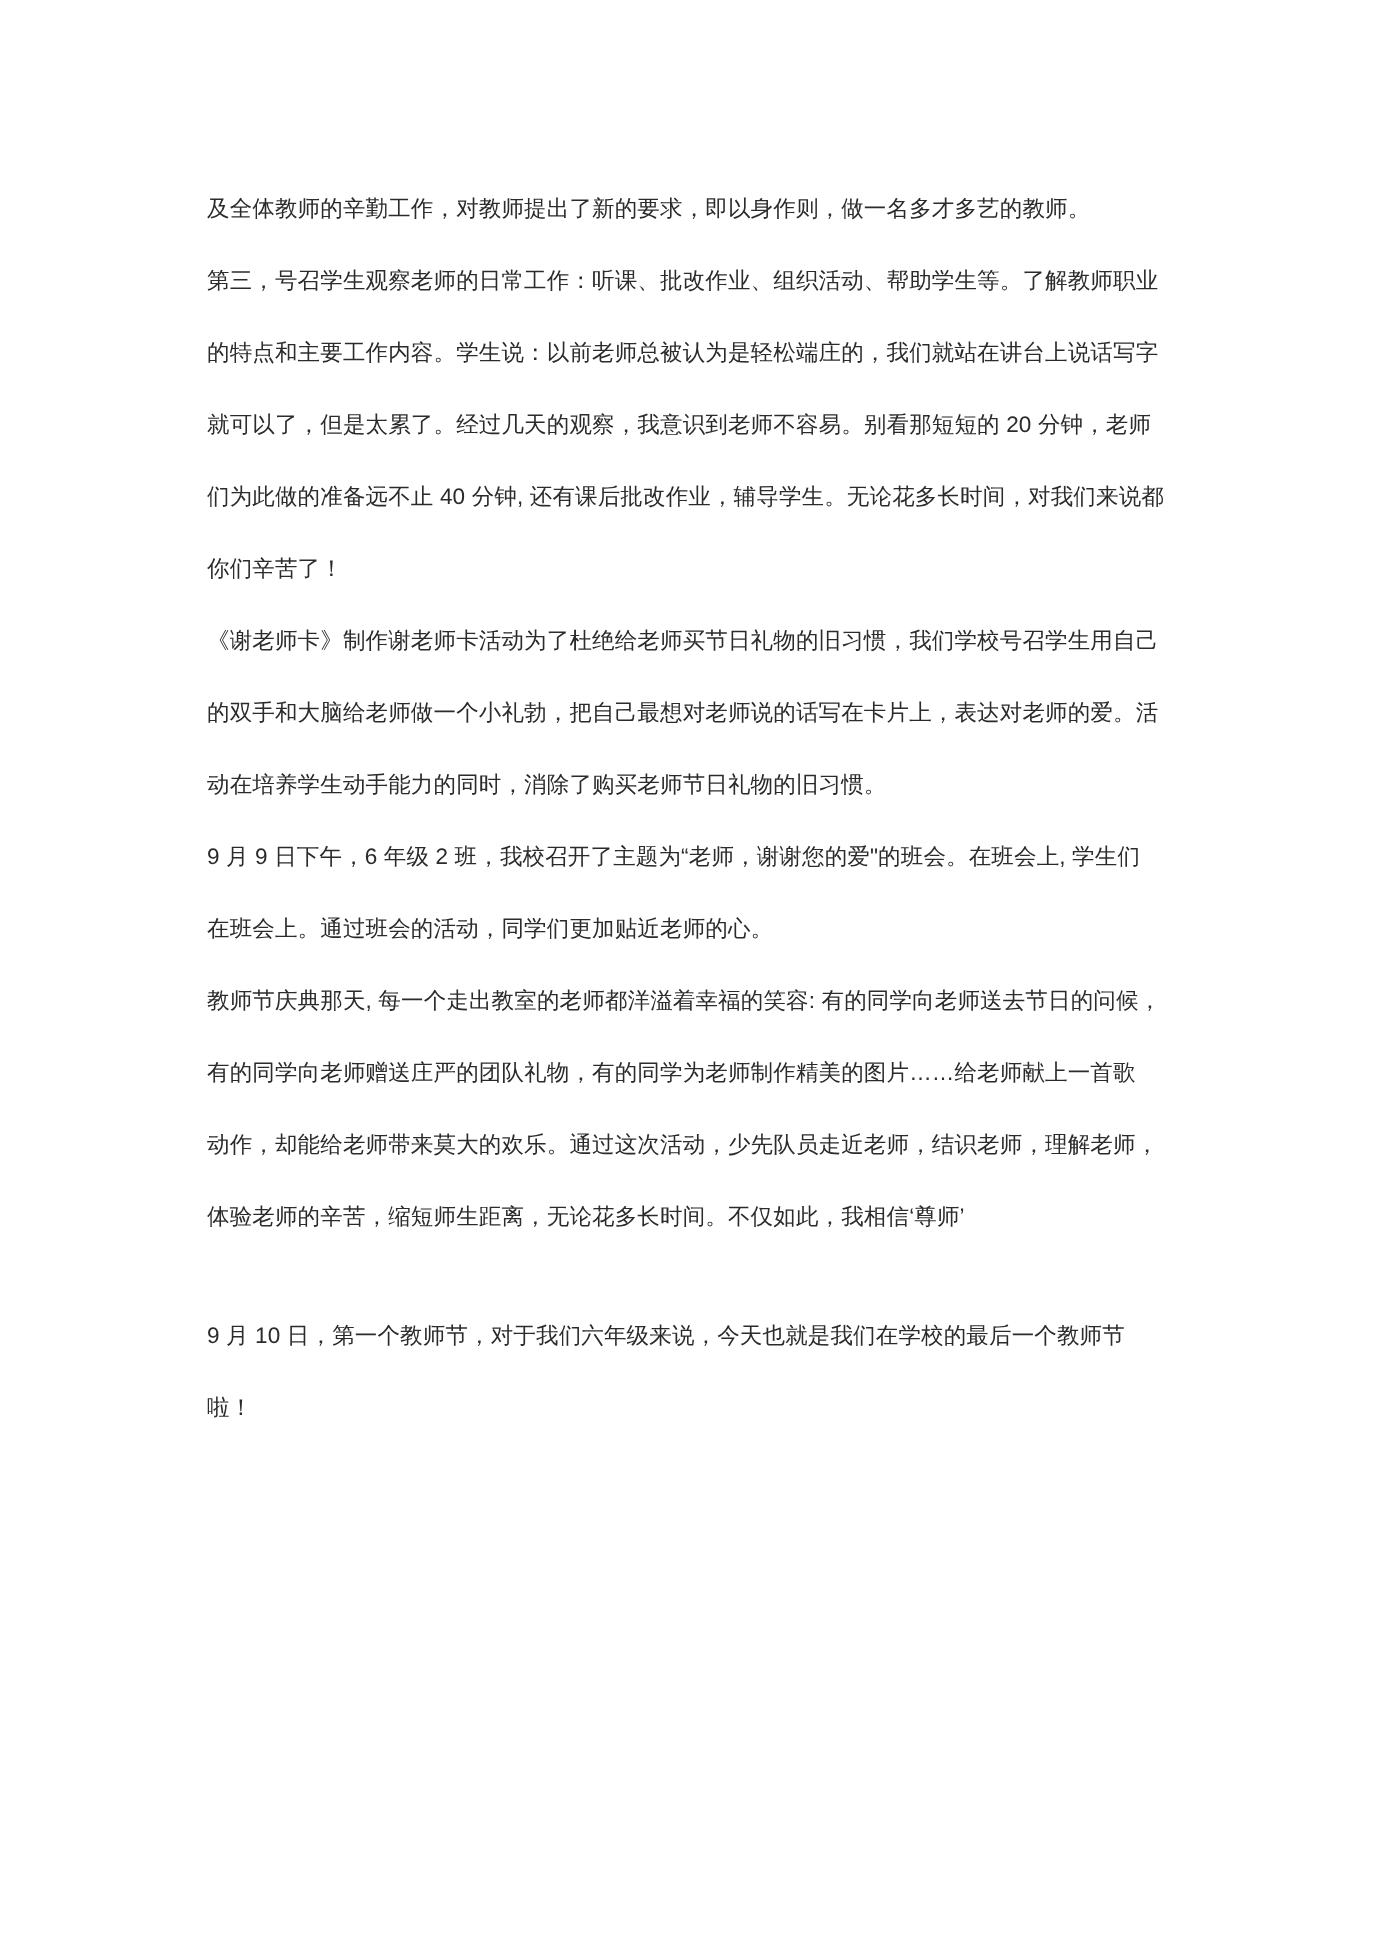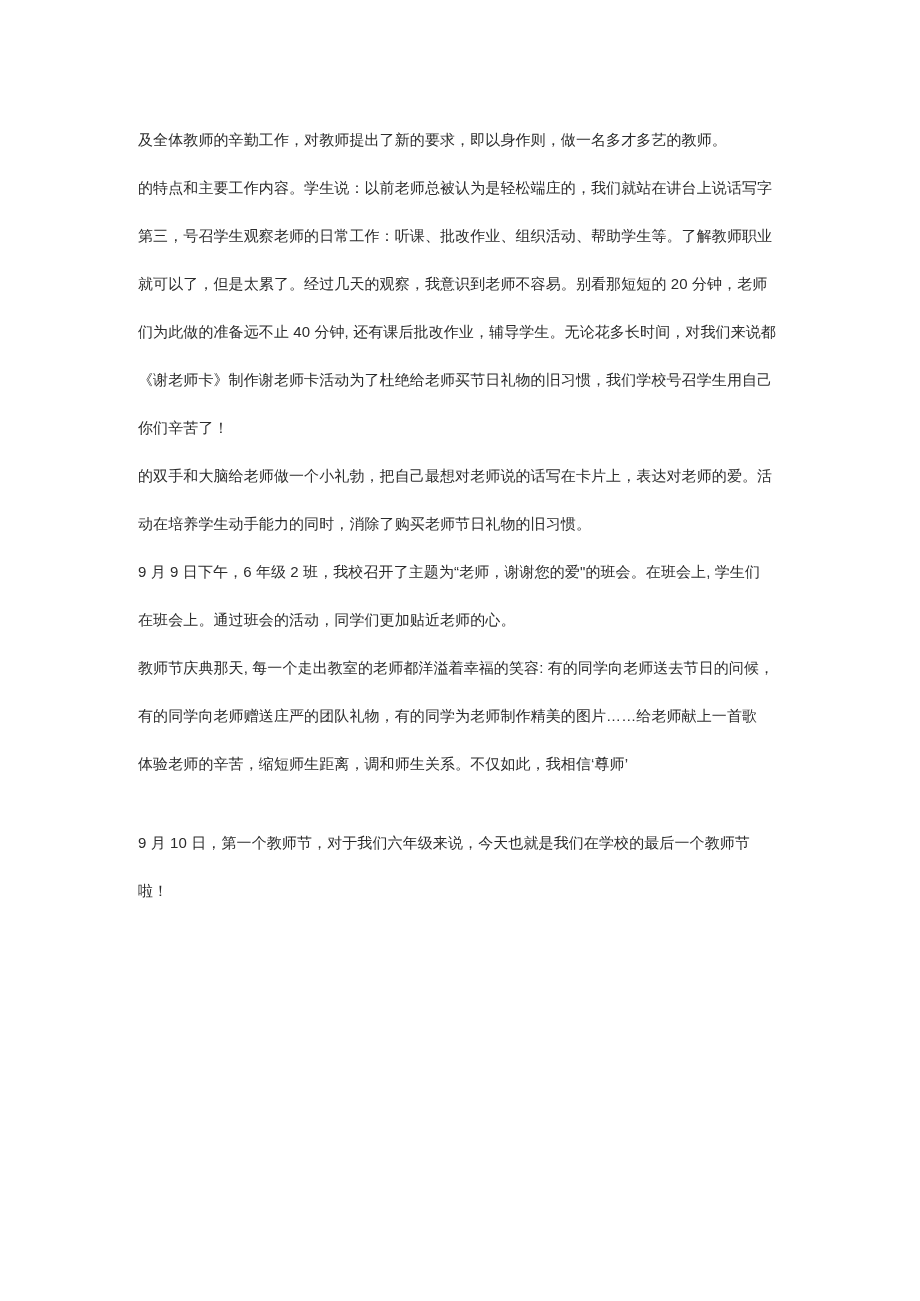--- a/index.html
+++ b/index.html
@@ -45,29 +45,30 @@
   .para-gap {
     margin-top: 31px;
   }
 </style>
 </head>
 <body>
 
 <div class="page">
   <div class="doc">
     <div class="line">及全体教师的辛勤工作，对教师提出了新的要求，即以身作则，做一名多才多艺的教师。</div>
+    <div class="line">第三，号召学生观察老师的日常工作：听课、批改作业、组织活动、帮助学生等。了解教师职业</div>
     <div class="line">的特点和主要工作内容。学生说：以前老师总被认为是轻松端庄的，我们就站在讲台上说话写字</div>
-    <div class="line">第三，号召学生观察老师的日常工作：听课、批改作业、组织活动、帮助学生等。了解教师职业</div>
     <div class="line">就可以了，但是太累了。经过几天的观察，我意识到老师不容易。别看那短短的 20 分钟，老师</div>
     <div class="line">们为此做的准备远不止 40 分钟, 还有课后批改作业，辅导学生。无论花多长时间，对我们来说都</div>
+    <div class="line">你们辛苦了！</div>
     <div class="line">《谢老师卡》制作谢老师卡活动为了杜绝给老师买节日礼物的旧习惯，我们学校号召学生用自己</div>
-    <div class="line">你们辛苦了！</div>
     <div class="line">的双手和大脑给老师做一个小礼勃，把自己最想对老师说的话写在卡片上，表达对老师的爱。活</div>
     <div class="line">动在培养学生动手能力的同时，消除了购买老师节日礼物的旧习惯。</div>
     <div class="line">9 月 9 日下午，6 年级 2 班，我校召开了主题为“老师，谢谢您的爱"的班会。在班会上, 学生们</div>
     <div class="line">在班会上。通过班会的活动，同学们更加贴近老师的心。</div>
     <div class="line">教师节庆典那天, 每一个走出教室的老师都洋溢着幸福的笑容: 有的同学向老师送去节日的问候，</div>
     <div class="line">有的同学向老师赠送庄严的团队礼物，有的同学为老师制作精美的图片……给老师献上一首歌</div>
-    <div class="line">体验老师的辛苦，缩短师生距离，调和师生关系。不仅如此，我相信‘尊师’</div>
+    <div class="line">动作，却能给老师带来莫大的欢乐。通过这次活动，少先队员走近老师，结识老师，理解老师，</div>
+    <div class="line">体验老师的辛苦，缩短师生距离，无论花多长时间。不仅如此，我相信‘尊师’</div>
     <div class="line para-gap">9 月 10 日，第一个教师节，对于我们六年级来说，今天也就是我们在学校的最后一个教师节</div>
     <div class="line">啦！</div>
   </div>
 </div>
 
 </body></html>

